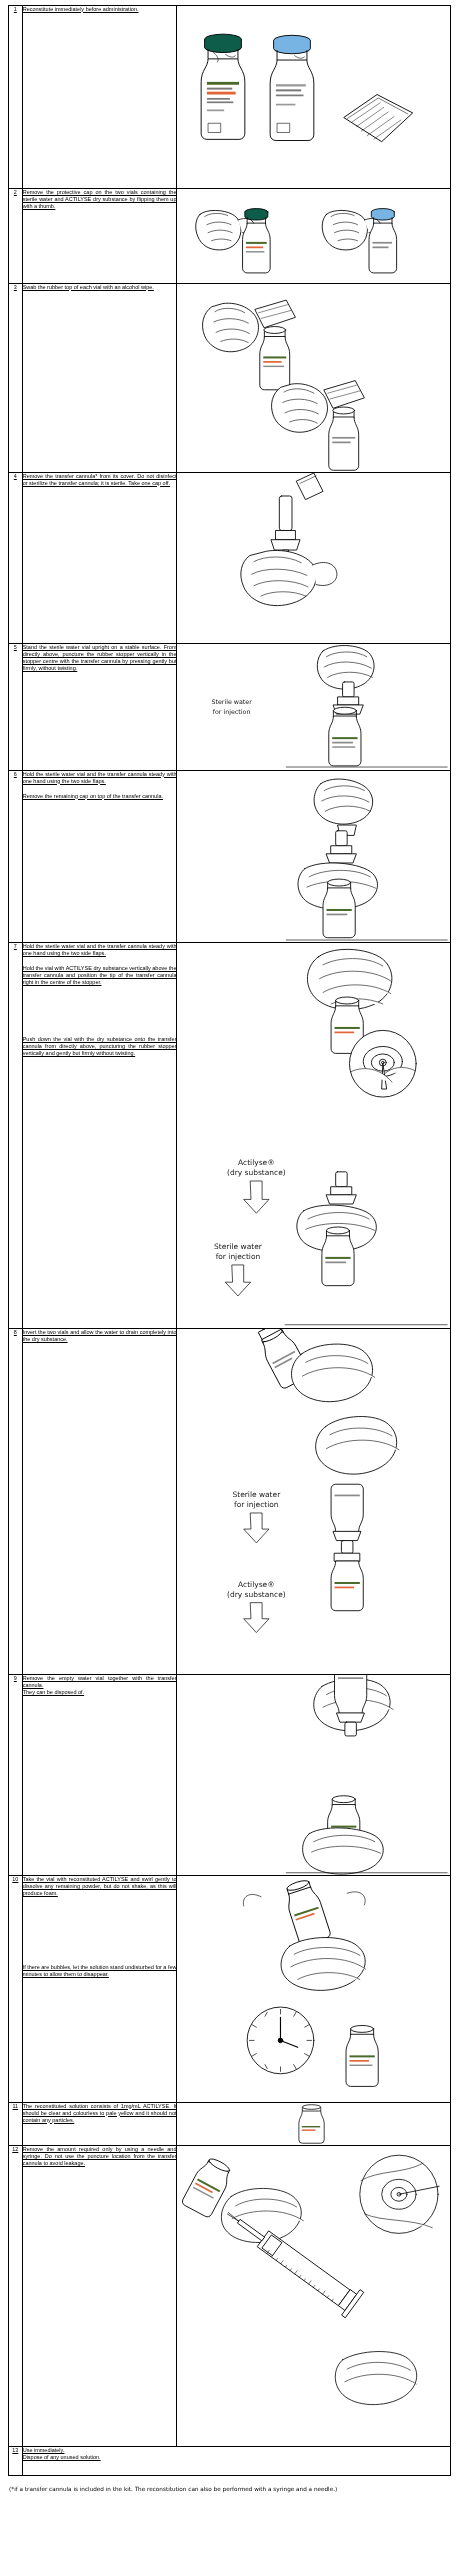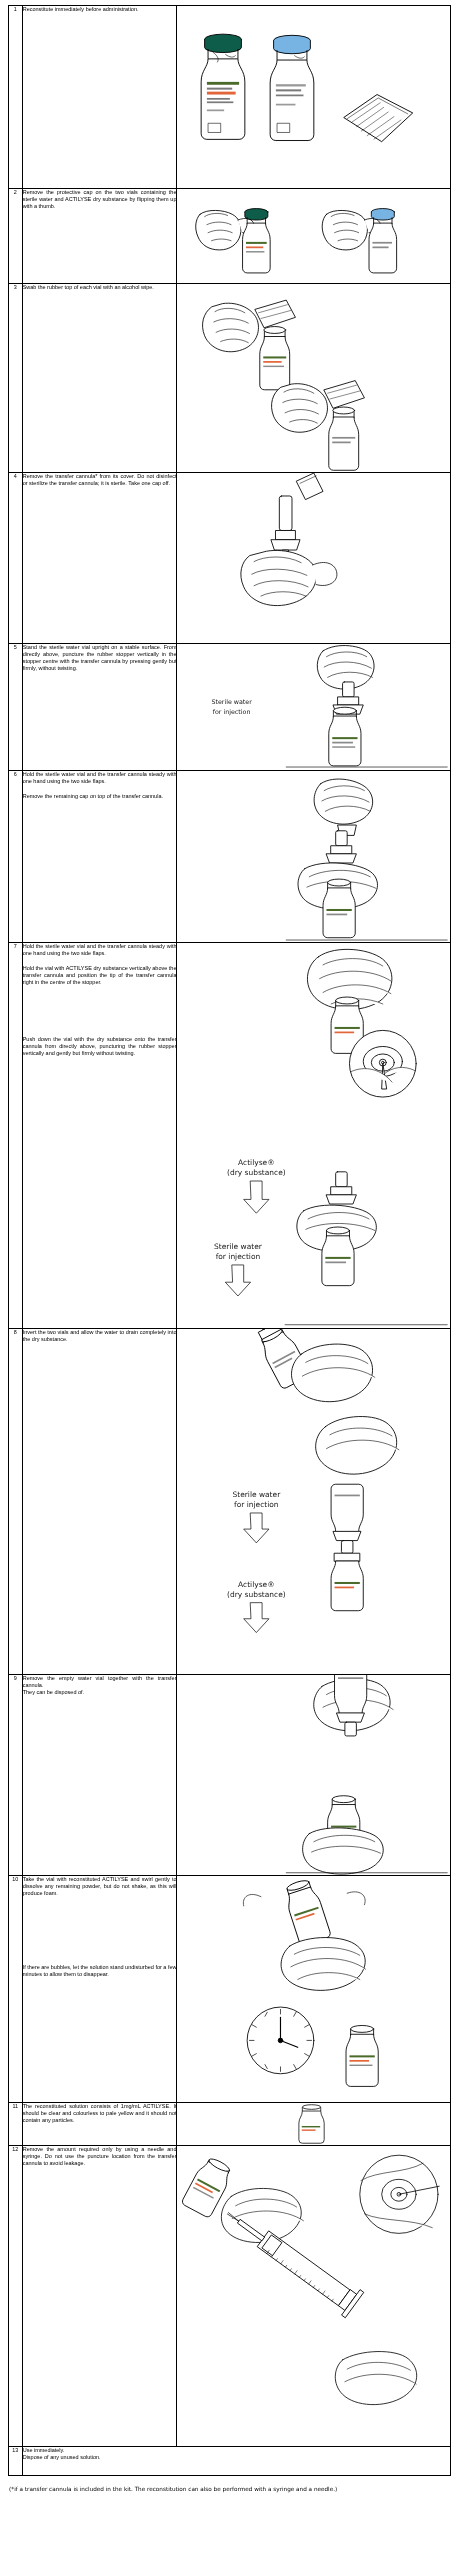--- a/index.html
+++ b/index.html
@@ -17,20 +17,21 @@
     position: relative;
     width: 459px;
     min-height: 2576px;
     box-sizing: border-box;
     padding: 4.6px 8px 0 8px;
   }
   table.steps {
     width: 443px;
     border-collapse: collapse;
     table-layout: fixed;
+    text-decoration: underline;
   }
   table.steps td {
     border: 0.6px solid #000000;
     vertical-align: top;
     padding: 0;
   }
   td.num {
     width: 12.6px;
     text-align: center;
     font-size: 5.4px;

